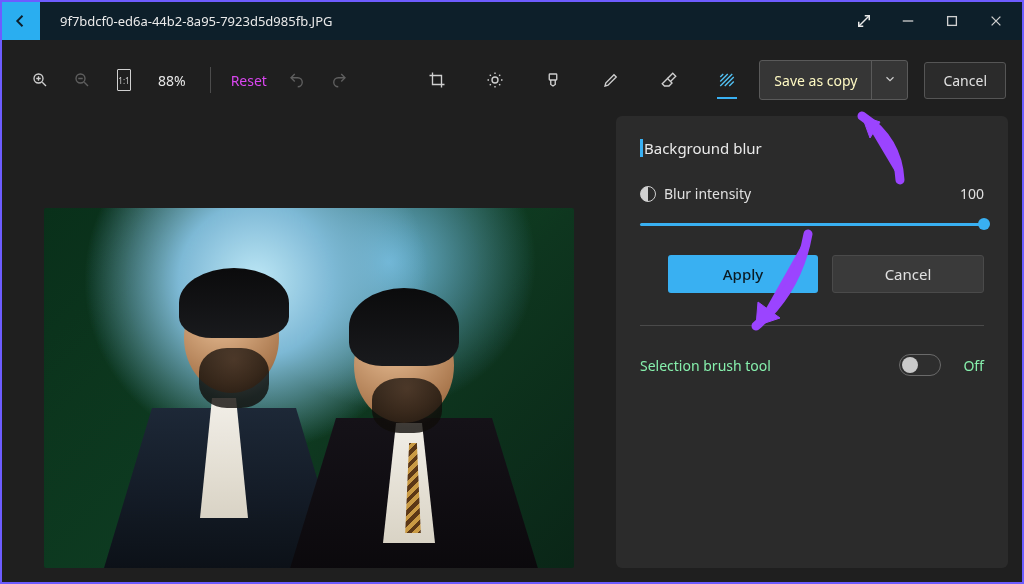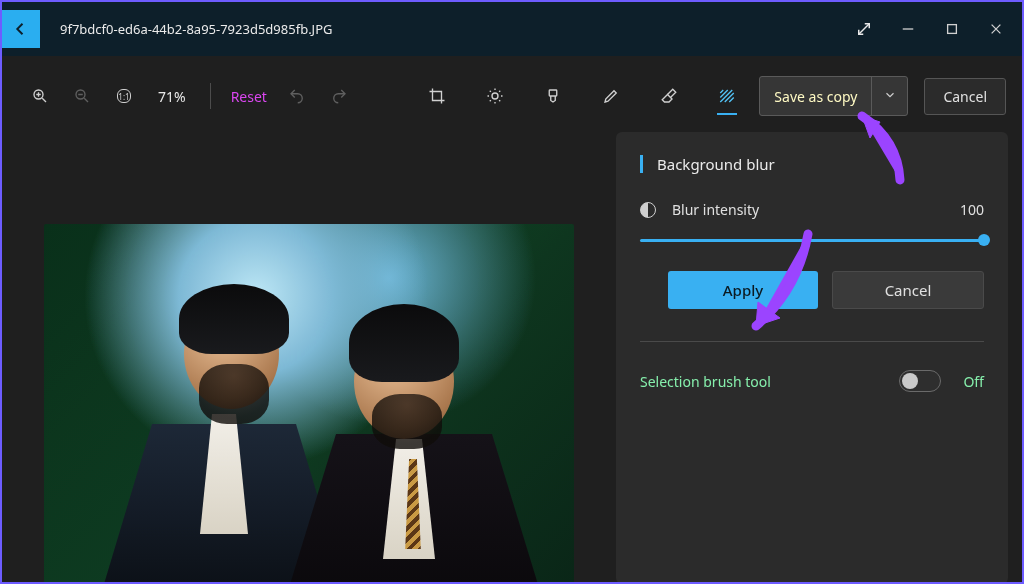--- a/index.html
+++ b/index.html
@@ -17,21 +17,21 @@
   * { box-sizing: border-box; font-family: "Segoe UI", system-ui, sans-serif; }
   body {
     margin: 0; width: 1024px; height: 584px;
     background: var(--bg); color: var(--text);
     overflow: hidden; position: relative;
     border: 2px solid #6d5cff;
   }
 
   
   .titlebar {
-    height: 54px;
+    height: 38px;
     background: #0d1f2a;
     display: flex; align-items: center;
   }
   .back-box {
     width: 38px; height: 38px;
     background: #2aaef0;
     display:flex;align-items:center;justify-content:center;
   }
   .back-box svg { width: 18px; height: 18px; fill: none; stroke: #0d1f2a; stroke-width:2.5; }
   .title-text {
@@ -142,27 +142,27 @@
     background: radial-gradient(circle at 50% 20%, #2e221a, #0f0c09 70%); opacity:.8;}
   .man1 .beard { left:95px; top:80px; width:70px; height:60px; }
   .man2 .beard { left:78px; top:110px; width:70px; height:55px; }
 
   
   .panel {
     width: 392px; background: var(--panel); border-radius: 6px;
     padding: 22px 24px 24px 24px;
     display:flex; flex-direction:column;
   }
-  .panel-title-row { display:flex; align-items:center; gap:14px; margin-bottom: 26px;}
+  .panel-title-row { display:flex; align-items:center; gap:1px; margin-bottom: 26px;}
   .accent-bar { width:3px; height:18px; background: var(--accent-strong); }
   .panel-title { font-size:15px; color:#eaeaea; }
 
   .intensity-row { display:flex; align-items:center; justify-content:space-between;
     font-size:14px; color:#e0e0e0; margin-bottom: 14px;}
-  .intensity-row .lbl { display:flex; align-items:center; gap:16px; }
+  .intensity-row .lbl { display:flex; align-items:center; gap:8px; }
   .half-circle { width:16px; height:16px; border-radius:50%; border:1.5px solid #d0d0d0;
     background: linear-gradient(to right, #d0d0d0 50%, transparent 50%); }
 
   .slider {
     position:relative; height: 14px; margin-bottom: 24px;
   }
   .slider-track {
     position:absolute; left:0; right:0; top:6px; height:3px; background: var(--accent-strong); border-radius:2px;
   }
   .slider-thumb {
@@ -190,21 +190,21 @@
   }
   .switch-knob {
     position:absolute; left:2px; top:2px; width:16px; height:16px; border-radius:50%;
     background:#c9c9c9;
   }
 
   
   .callout { position:absolute; pointer-events:none; }
   .callout svg { overflow:visible; }
   .callout .arrow-stroke { stroke: var(--arrow); fill: var(--arrow); }
-  .icon11 { width:14px; height:14px; border:1.5px solid currentColor; border-radius:6px; font-size:8px; display:flex; align-items:center; justify-content:center; color:currentColor; }
+  .icon11 { width:14px; height:22px; border:1.5px solid currentColor; border-radius:1px; font-size:8px; display:flex; align-items:center; justify-content:center; color:currentColor; }
 </style>
 </head>
 <body>
 
 <div class="titlebar">
   <div class="back-box">
     <svg viewBox="0 0 24 24">
         <path d="M14 5l-7 7 7 7"></path>
       </svg>
   </div>
@@ -244,21 +244,21 @@
   </div>
   <div class="tool-ico muted-ico">
     <svg viewBox="0 0 24 24">
         <circle cx="10" cy="10" r="6"></circle>
         <path d="M15 15l5 5M7 10h6"></path>
       </svg>
   </div>
   <div class="tool-ico">
     <span class="icon11">1:1</span>
   </div>
-  <div class="zoom-pct">71%</div>
+  <div class="zoom-pct">88%</div>
   <div class="vsep"></div>
   <div class="reset-txt">Reset</div>
   <div class="tool-ico muted-ico">
     <svg viewBox="0 0 24 24">
         <path d="M9 14l-5-5 5-5"></path>
         <path d="M4 9h9a6 6 0 1 1 0 12"></path>
       </svg>
   </div>
   <div class="tool-ico muted-ico">
     <svg viewBox="0 0 24 24">

